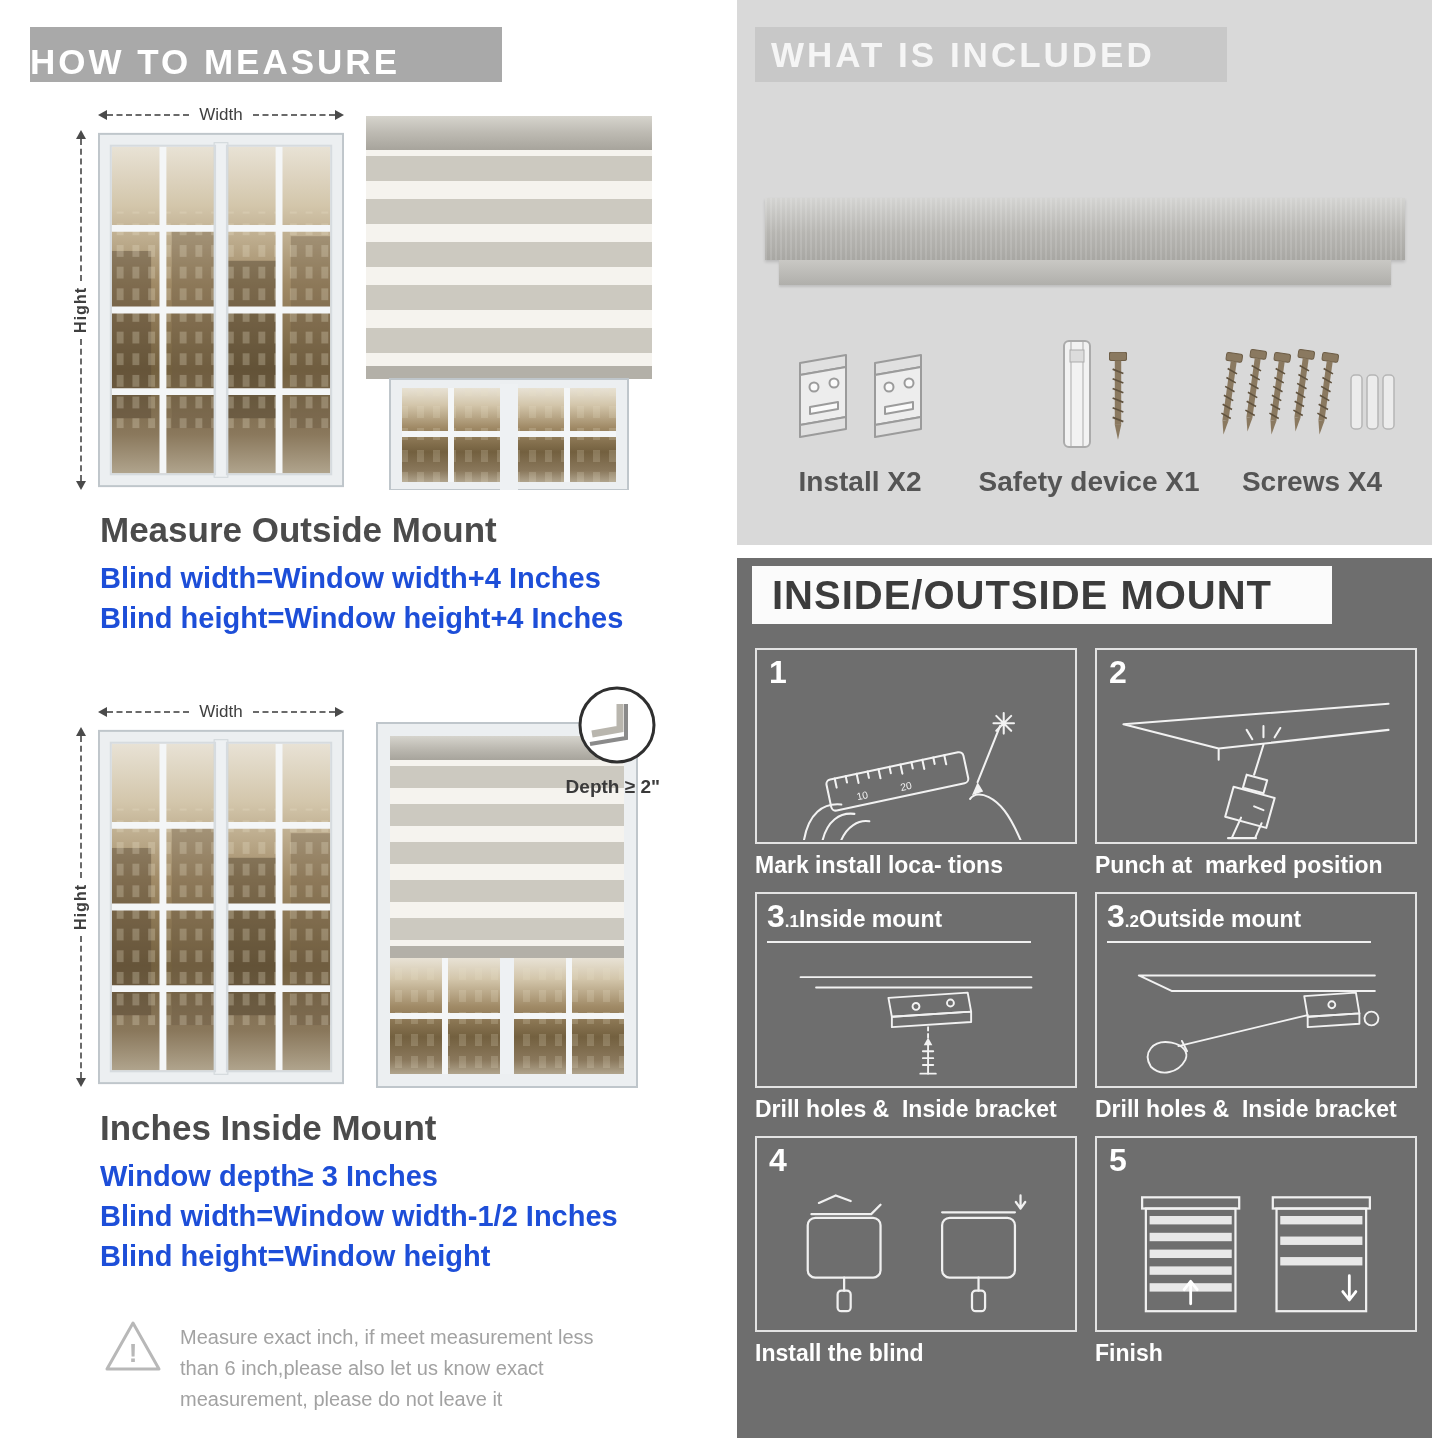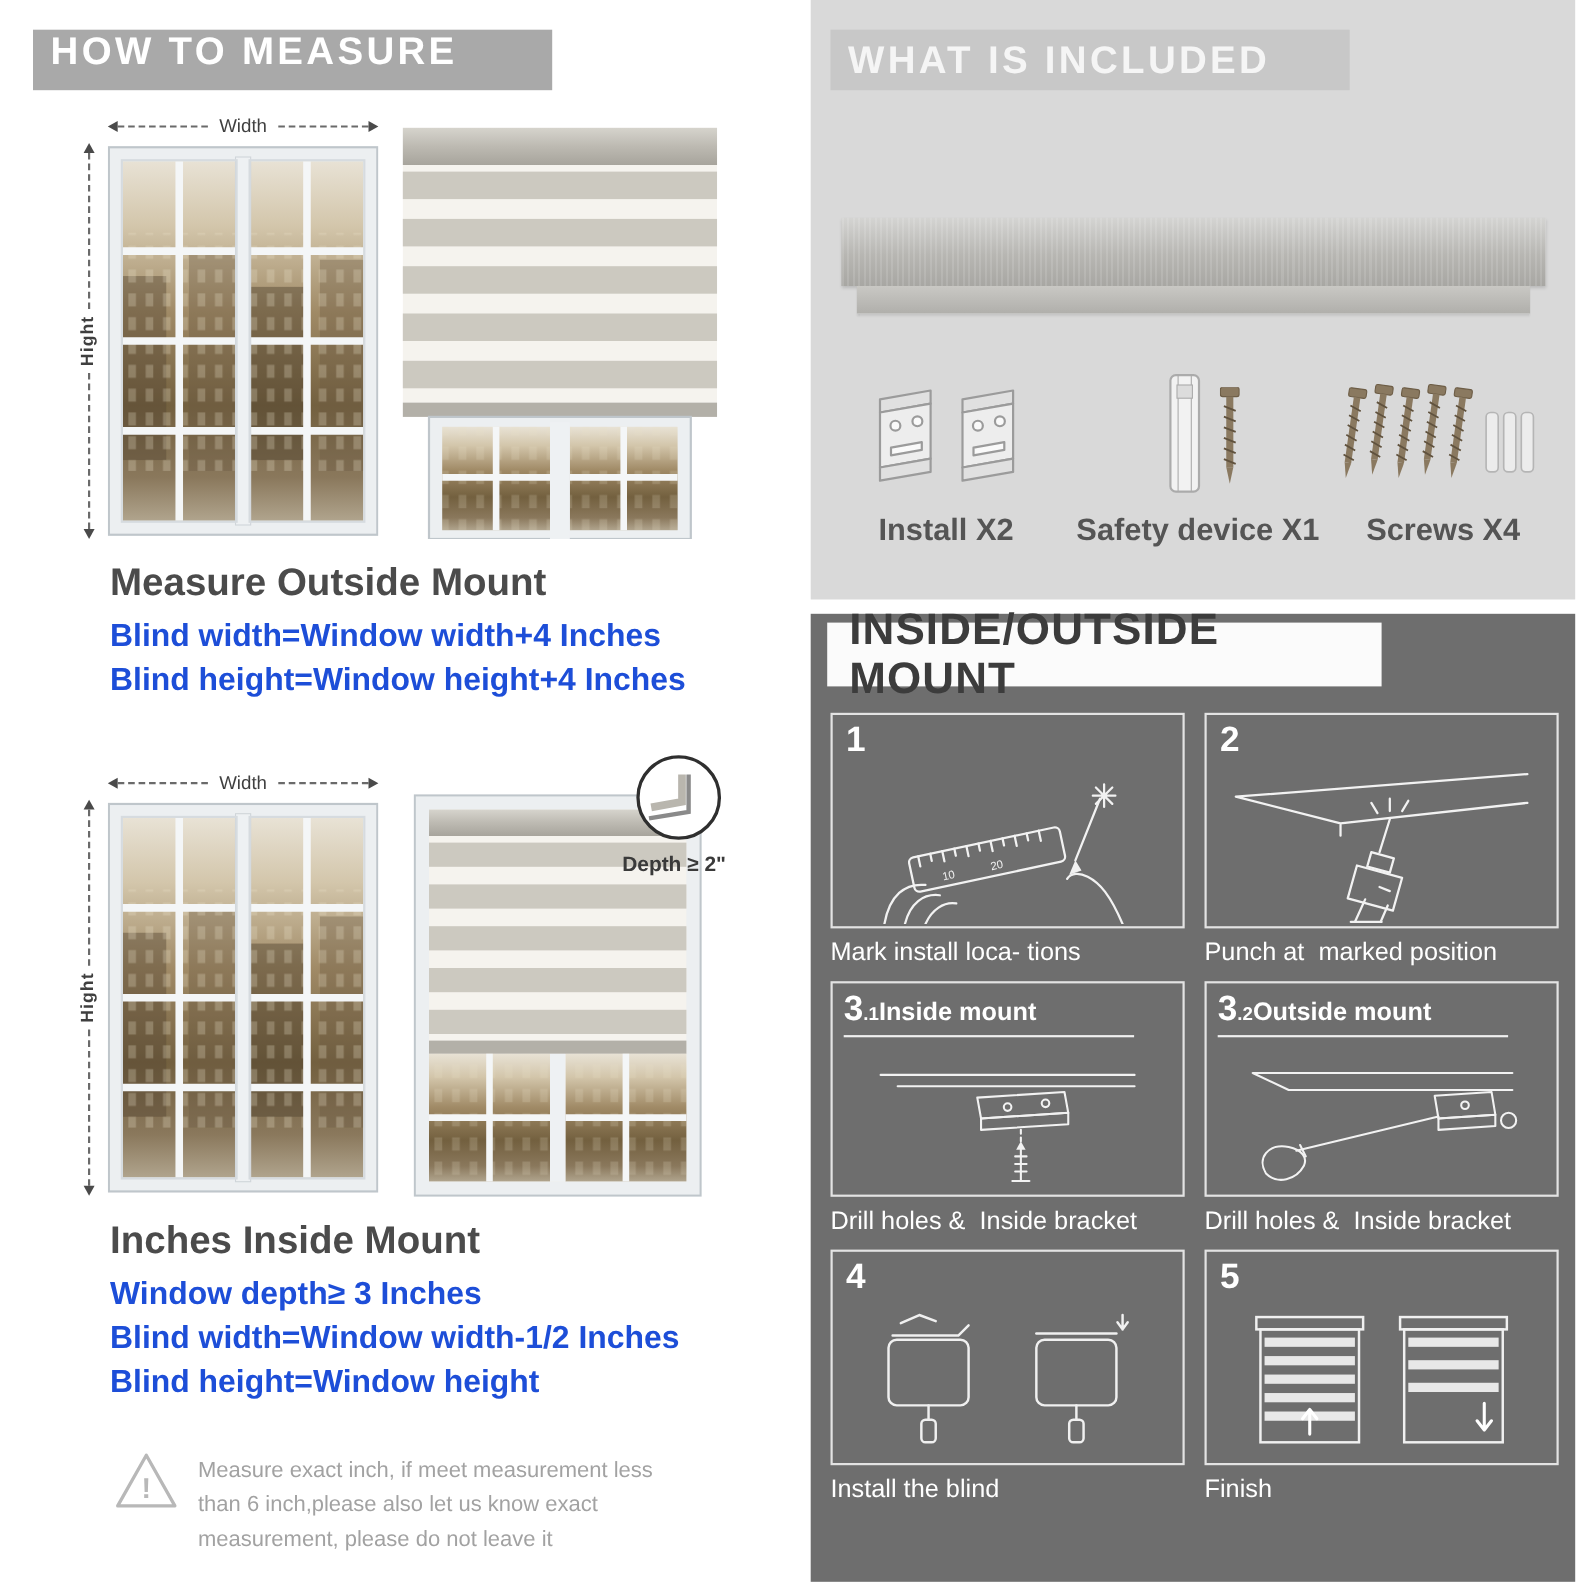--- a/index.html
+++ b/index.html
@@ -5,21 +5,21 @@
   * { margin:0; padding:0; box-sizing:border-box; }
   html,body { width:1445px; height:1445px; }
   body {
     position:relative; background:#ffffff; overflow:hidden;
     font-family:"Liberation Sans", sans-serif;
   }
   .abs { position:absolute; }
 
   
   .htm-bar { position:absolute; left:30px; top:27px; width:472px; height:55px;
-    background:#a9a9a9; display:flex; align-items:flex-start; padding-left:16px; }
+    background:#a9a9a9; display:flex; align-items:flex-end; }
   .htm-bar span { color:#ffffff; font-size:35px; font-weight:bold; letter-spacing:3px; }
 
   .sec-title { position:absolute; left:100px; font-size:35px; font-weight:bold; color:#4b4b4b; }
   .spec { position:absolute; left:100px; font-size:29px; font-weight:bold; color:#1d4ed8; }
 
   .h-arrow { position:absolute; display:flex; align-items:center; height:18px; }
   .h-dash { flex:1; height:0; border-top:2px dashed #6a6a6a; }
   .h-label { font-size:17px; font-weight:normal; color:#3f3f3f; padding:0 10px; white-space:nowrap; }
   .tri { width:0; height:0; }
   .tri.left  { border-top:5px solid transparent; border-bottom:5px solid transparent; border-right:9px solid #4a4a4a; }
@@ -51,37 +51,37 @@
     background:linear-gradient(180deg,#d4d4d2,#b7b6b2 55%,#a8a7a3);
     box-shadow:0 2px 3px rgba(0,0,0,0.15); }
   .rail-main::after { content:""; position:absolute; inset:0;
     background:repeating-linear-gradient(90deg, rgba(255,255,255,0.12) 0 2px, transparent 2px 5px); }
   .rail-valance { position:absolute; left:42px; top:260px; width:612px; height:25px;
     background:linear-gradient(180deg,#c9c8c4,#b0afab); box-shadow:0 2px 2px rgba(0,0,0,0.12); }
   .item-label { position:absolute; top:466px; font-size:28px; font-weight:bold; color:#555555; text-align:center; }
 
   
   .mount { position:absolute; left:737px; top:558px; width:695px; height:880px; background:#6e6e6e; }
-  .iom-bar { position:absolute; left:15px; top:8px; width:504px; height:58px;
+  .iom-bar { position:absolute; left:15px; top:8px; width:580px; height:58px;
     background:#fbfbfb; display:flex; align-items:center; padding-left:20px; }
   .iom-bar span { color:#3c3c3c; font-size:40px; font-weight:bold; letter-spacing:1px; }
   .steps-grid { position:absolute; left:18px; top:90px; width:662px;
     display:grid; grid-template-columns:1fr 1fr; column-gap:18px; }
   .step { margin-bottom:12px; }
   .panel { position:relative; height:196px; border:2px solid #e3e3e3; overflow:hidden; }
   .badge { position:absolute; top:6px; left:12px; color:#fff; font-weight:bold; font-size:32px; line-height:1; }
   .badge .sub { font-size:17px; }
   .head { position:absolute; top:6px; left:10px; right:44px; display:flex; align-items:baseline;
     color:#fff; border-bottom:2px solid #f0f0f0; padding-bottom:8px; }
   .head .num { font-size:32px; font-weight:bold; line-height:1; }
   .head .sub { font-size:17px; font-weight:bold; }
   .head .ptitle { font-size:23px; font-weight:bold; }
   .art { position:absolute; left:0; bottom:2px; width:100%; height:140px; }
   .art.short { height:112px; }
-  .caption { margin-top:6px; color:#ffffff; font-size:23px; font-weight:normal;
+  .caption { margin-top:6px; color:#ffffff; font-size:23px; font-weight:bold;
     line-height:30px; white-space:pre-wrap; }
 
   .winsvg, .blindsvg { position:absolute; }
 </style>
 </head>
 <body>
 
 <svg width="0" height="0" style="position:absolute" aria-hidden="true">
   <defs>
     <linearGradient id="glassGrad" x1="0" y1="0" x2="0" y2="1">

